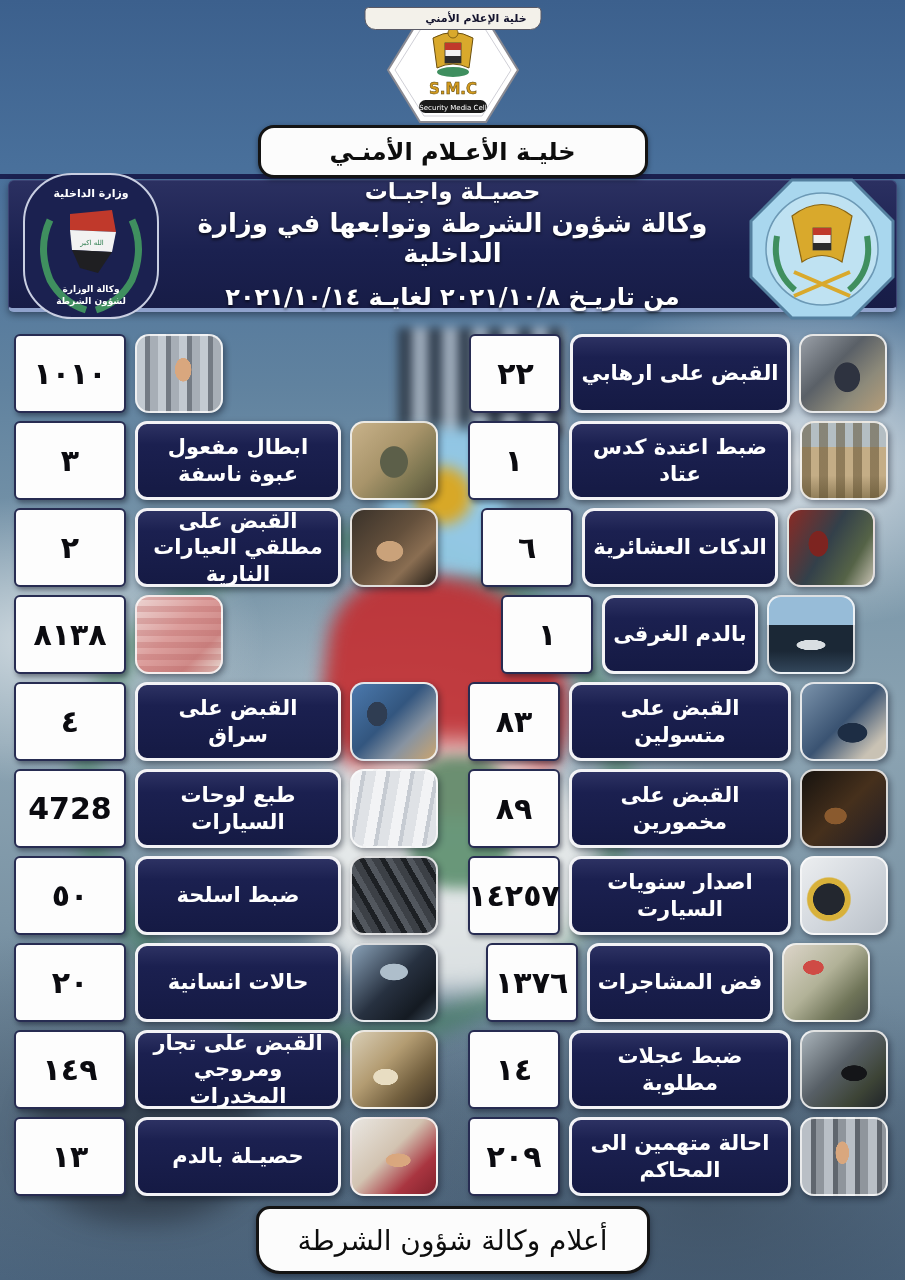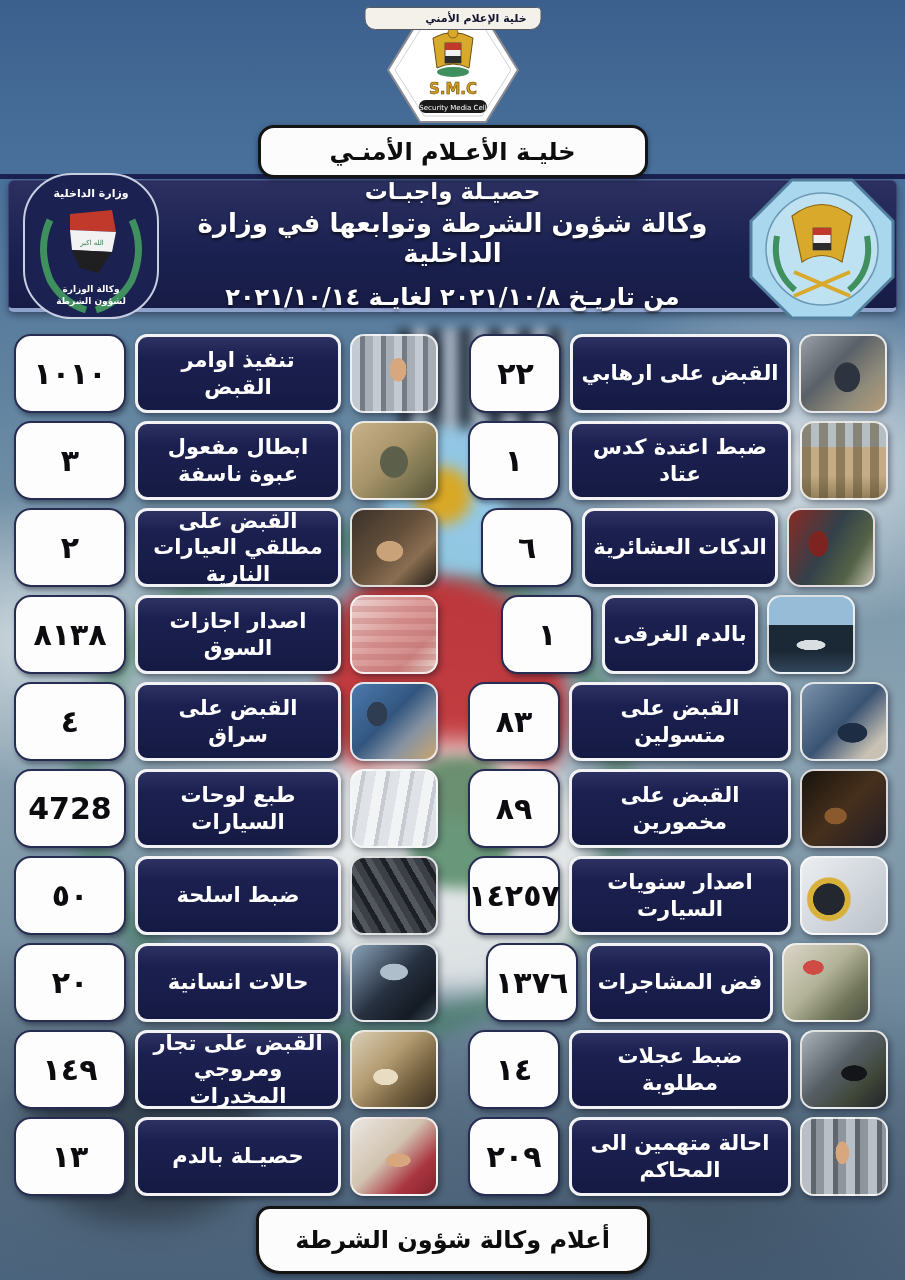--- a/index.html
+++ b/index.html
@@ -49,35 +49,35 @@
   .h-line1{font-size:23px;font-weight:700;text-shadow:0 2px 3px rgba(0,0,0,.6);}
   .h-line2{font-size:26px;font-weight:700;margin-top:4px;text-shadow:0 2px 3px rgba(0,0,0,.6);}
   .h-line3{font-size:24px;font-weight:700;margin-top:15px;text-shadow:0 2px 3px rgba(0,0,0,.6);}
   .emblem-left{position:absolute;z-index:3;top:170px;left:20px;width:142px;height:152px;}
   .emblem-right{position:absolute;z-index:3;top:176px;right:8px;width:150px;height:146px;}
   
   .stats-col{position:absolute;z-index:2;top:334px;display:flex;flex-direction:column;gap:8px;}
   .col-left{left:14px;width:424px;}
   .col-right{left:468px;width:420px;align-items:center;}
   .row{height:79px;display:flex;gap:9px;direction:ltr;align-items:stretch;}
-  .numbox{flex-shrink:0;width:108px;background:#fdfdfd;border:2px solid #272c52;border-radius:17px;
+  .numbox{flex-shrink:0;width:108px;background:#fdfdfd;border:2px solid #272c52;border-radius:6px;
     box-shadow:2px 3px 5px rgba(10,15,30,.45);display:flex;align-items:center;justify-content:center;
     font-size:30px;font-weight:700;color:#0b0b10;}
   .col-right .numbox{width:88px;}
   .pill{flex:1;direction:rtl;background:linear-gradient(180deg,#2d3263 0%,#1b2050 28%,#151a44 100%);
     border:3px solid #f3f3f6;border-radius:12px;box-shadow:2px 3px 6px rgba(10,15,30,.5);
     display:flex;align-items:center;justify-content:center;text-align:center;
     color:#fff;font-weight:700;font-size:21px;line-height:1.25;padding:2px 8px;}
   .photo{flex-shrink:0;width:84px;border-radius:14px;border:2px solid rgba(250,250,250,.85);
     box-shadow:2px 3px 6px rgba(10,15,30,.45);}
   
   .footer-box{position:absolute;z-index:4;top:1206px;left:50%;transform:translateX(-50%);
     width:388px;height:62px;background:#fcfcfc;border:3px solid #141414;border-radius:14px 14px 24px 24px;
     box-shadow:0 3px 6px rgba(10,15,30,.5);display:flex;align-items:center;justify-content:center;
-    font-size:24px;font-weight:700;color:#0d0d0d;}
+    font-size:28px;font-weight:400;color:#0d0d0d;}
   
   .ph-l1{background:radial-gradient(14px 20px at 55% 45%,#d9a77e 0 58%,transparent 60%),repeating-linear-gradient(90deg,#c3cad1 0 8px,#747b84 8px 13px,#a7aeb6 13px 21px);}
   .ph-l2{background:radial-gradient(30px 34px at 50% 52%,#5c5f49 0 45%,transparent 48%),linear-gradient(135deg,#c8b28a,#a8946a 45%,#7a744f 75%,#57513a);}
   .ph-l3{background:radial-gradient(26px 20px at 45% 55%,#caa27a 0 50%,transparent 53%),linear-gradient(135deg,#3a322a,#64503c 45%,#8a6e52 70%,#241e18);}
   .ph-l4{background:repeating-linear-gradient(0deg,rgba(180,90,90,.28) 0 6px,transparent 6px 12px),linear-gradient(135deg,#ecd4d2,#dc9e9c 45%,#cf8a88 75%,#e8dad2);}
   .ph-l5{background:radial-gradient(20px 24px at 30% 40%,#2f3d52 0 50%,transparent 52%),linear-gradient(135deg,#4b79ad,#33567f 45%,#8793a1 70%,#c9a470);}
   .ph-l6{background:repeating-linear-gradient(100deg,#f2f3f5 0 10px,#c6cbd2 10px 14px,#dfe2e6 14px 24px);}
   .ph-l7{background:repeating-linear-gradient(60deg,#3c4046 0 7px,#1d2024 7px 12px,#52575e 12px 18px);}
   .ph-l8{background:radial-gradient(30px 18px at 50% 36%,#aebecb 0 45%,transparent 48%),linear-gradient(135deg,#8aa2b8,#273140 50%,#141a22 80%,#3e4c5a);}
   .ph-l9{background:radial-gradient(24px 16px at 40% 60%,#e8ddc2 0 50%,transparent 53%),linear-gradient(135deg,#d9ceb6,#b39c72 40%,#73603f 70%,#3a2f22);}
@@ -157,36 +157,34 @@
       <rect x="66" y="52" width="18" height="22" fill="#f2f2f2" stroke="#444" stroke-width="0.8"></rect>
       <rect x="66" y="52" width="18" height="7" fill="#c0392b"></rect>
       <rect x="66" y="67" width="18" height="7" fill="#2c2c2c"></rect>
       <path d="M47,120 L103,96 M103,120 L47,96" stroke="#d9a92c" stroke-width="4"></path>
     </svg>
   </div>
 
   <div class="stats-col col-left">
     <div class="row">
       <div class="numbox">١٠١٠</div>
-      <div class="pill">تنفيذ اوامر القبض</div>
       <div class="photo ph-l1" title="jail-cell-bars"></div>
     </div>
     <div class="row">
       <div class="numbox">٣</div>
       <div class="pill">ابطال مفعول عبوة ناسفة</div>
       <div class="photo ph-l2" title="bomb-disposal-technician"></div>
     </div>
     <div class="row">
       <div class="numbox">٢</div>
       <div class="pill">القبض على مطلقي العيارات النارية</div>
       <div class="photo ph-l3" title="handcuffed-suspect"></div>
     </div>
     <div class="row">
       <div class="numbox">٨١٣٨</div>
-      <div class="pill">اصدار اجازات السوق</div>
       <div class="photo ph-l4" title="driving-licence-card"></div>
     </div>
     <div class="row">
       <div class="numbox">٤</div>
       <div class="pill">القبض على سراق</div>
       <div class="photo ph-l5" title="caught-thieves"></div>
     </div>
     <div class="row">
       <div class="numbox">4728</div>
       <div class="pill">طبع لوحات السيارات</div>

